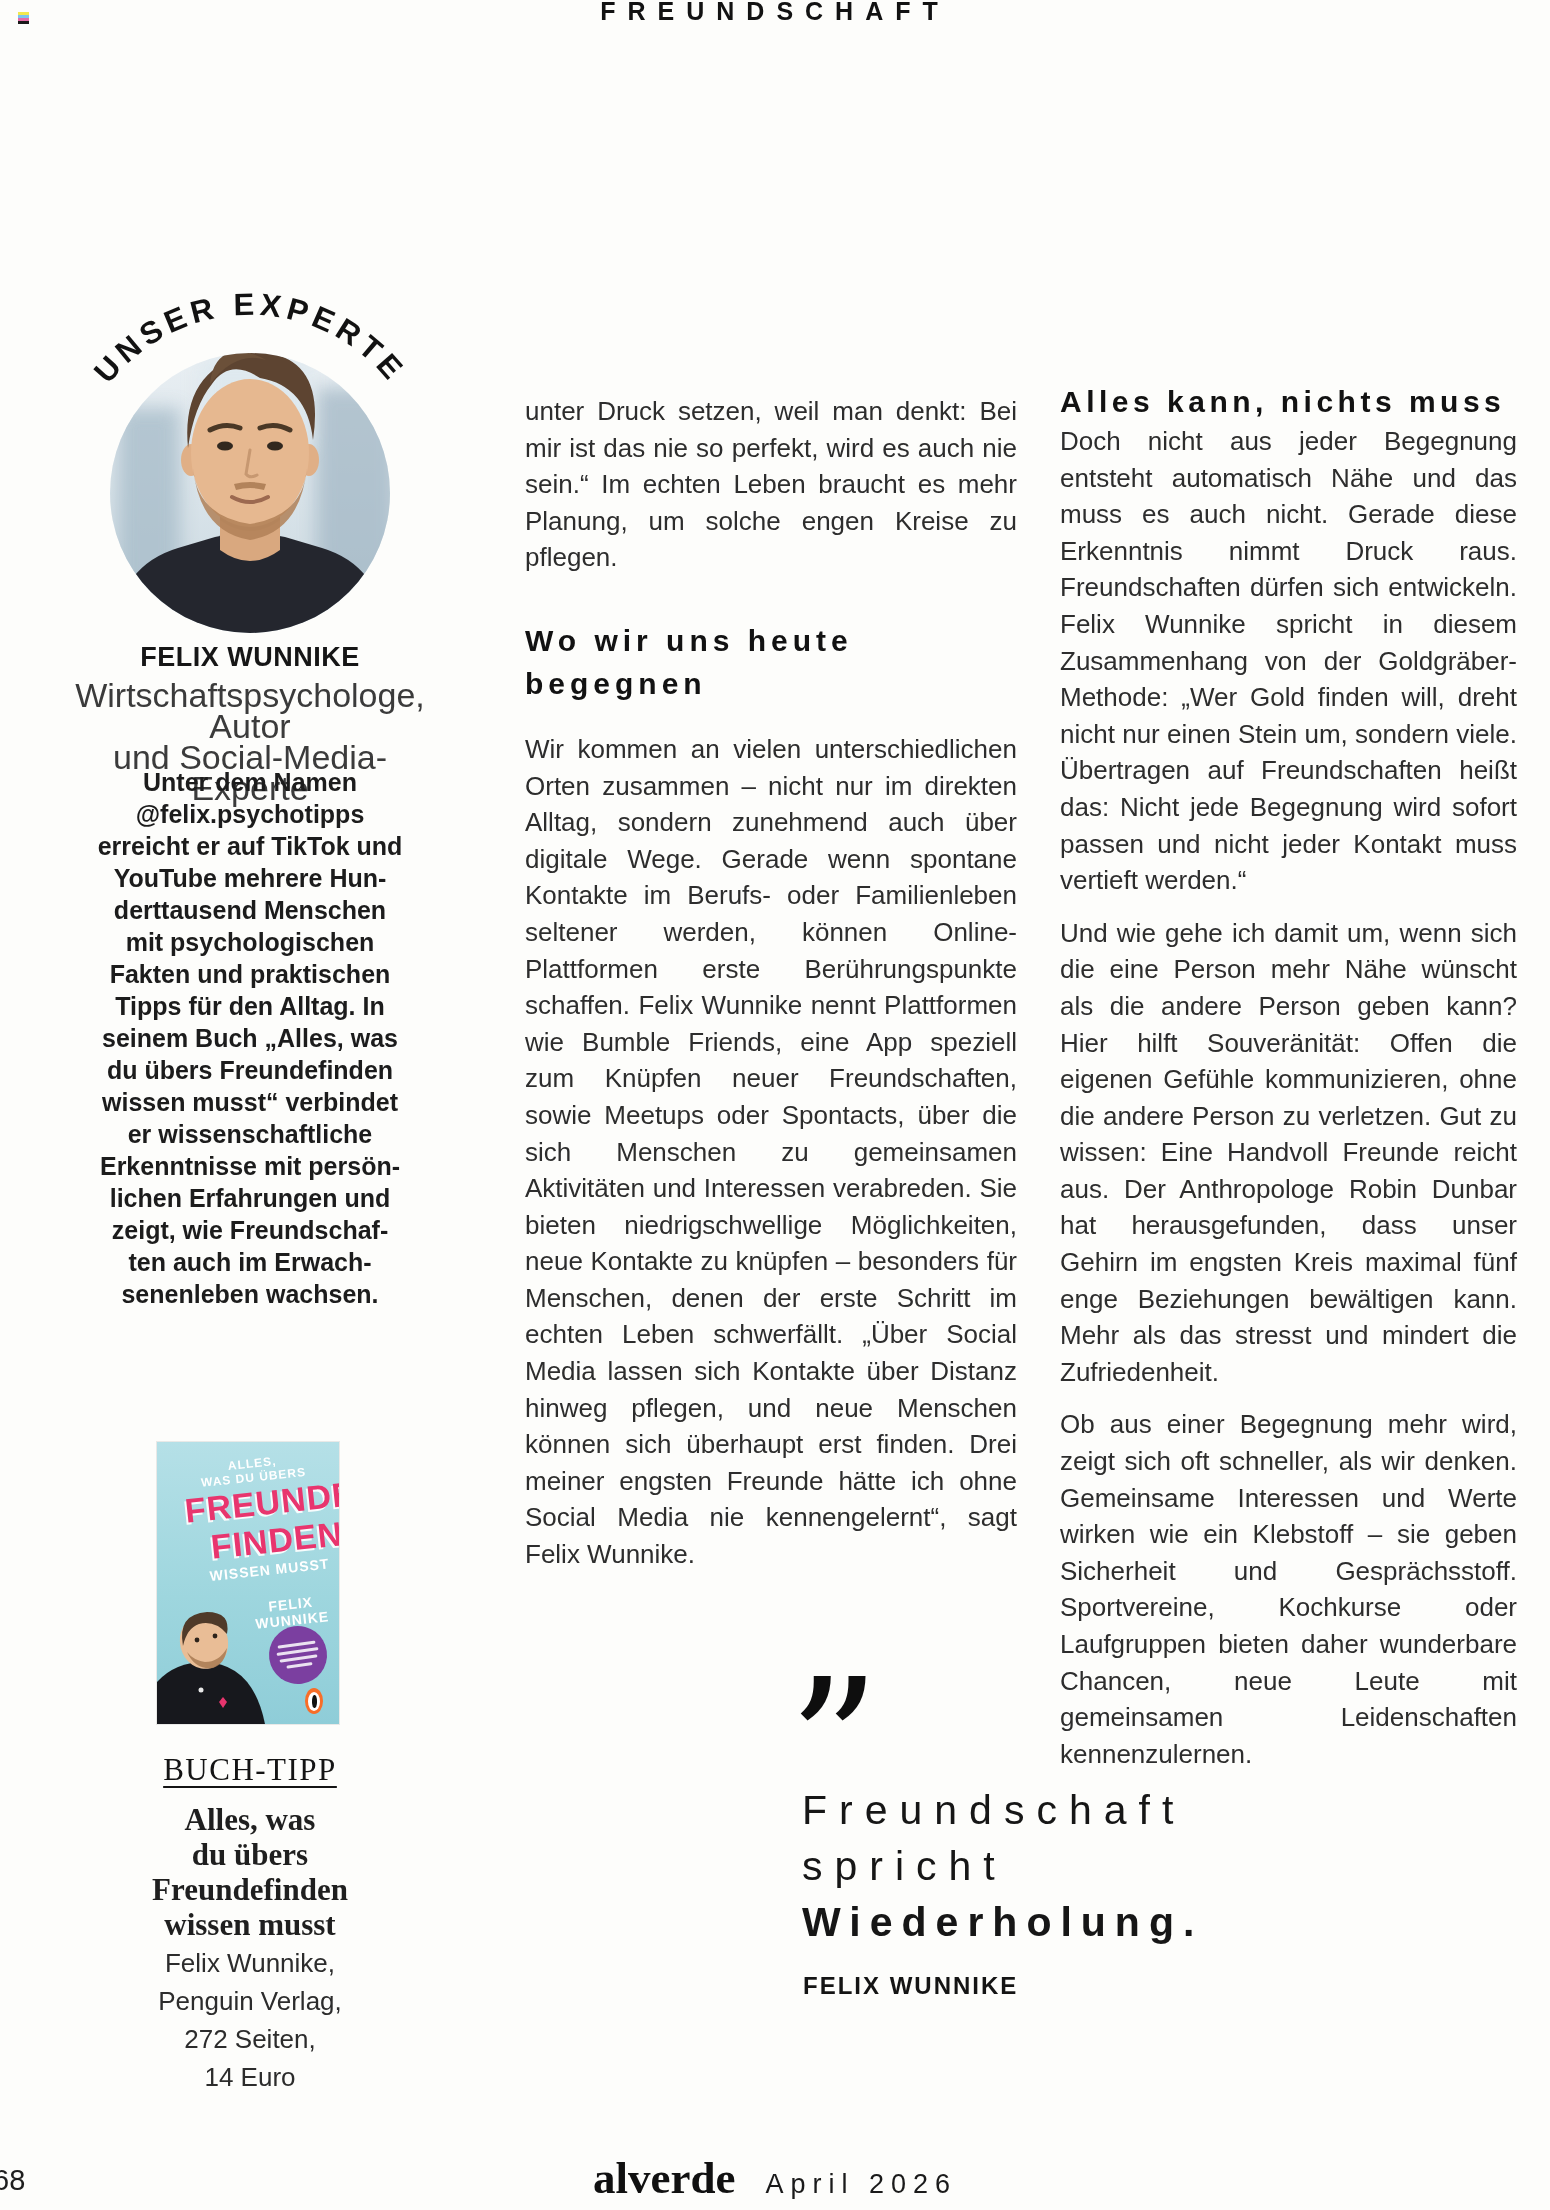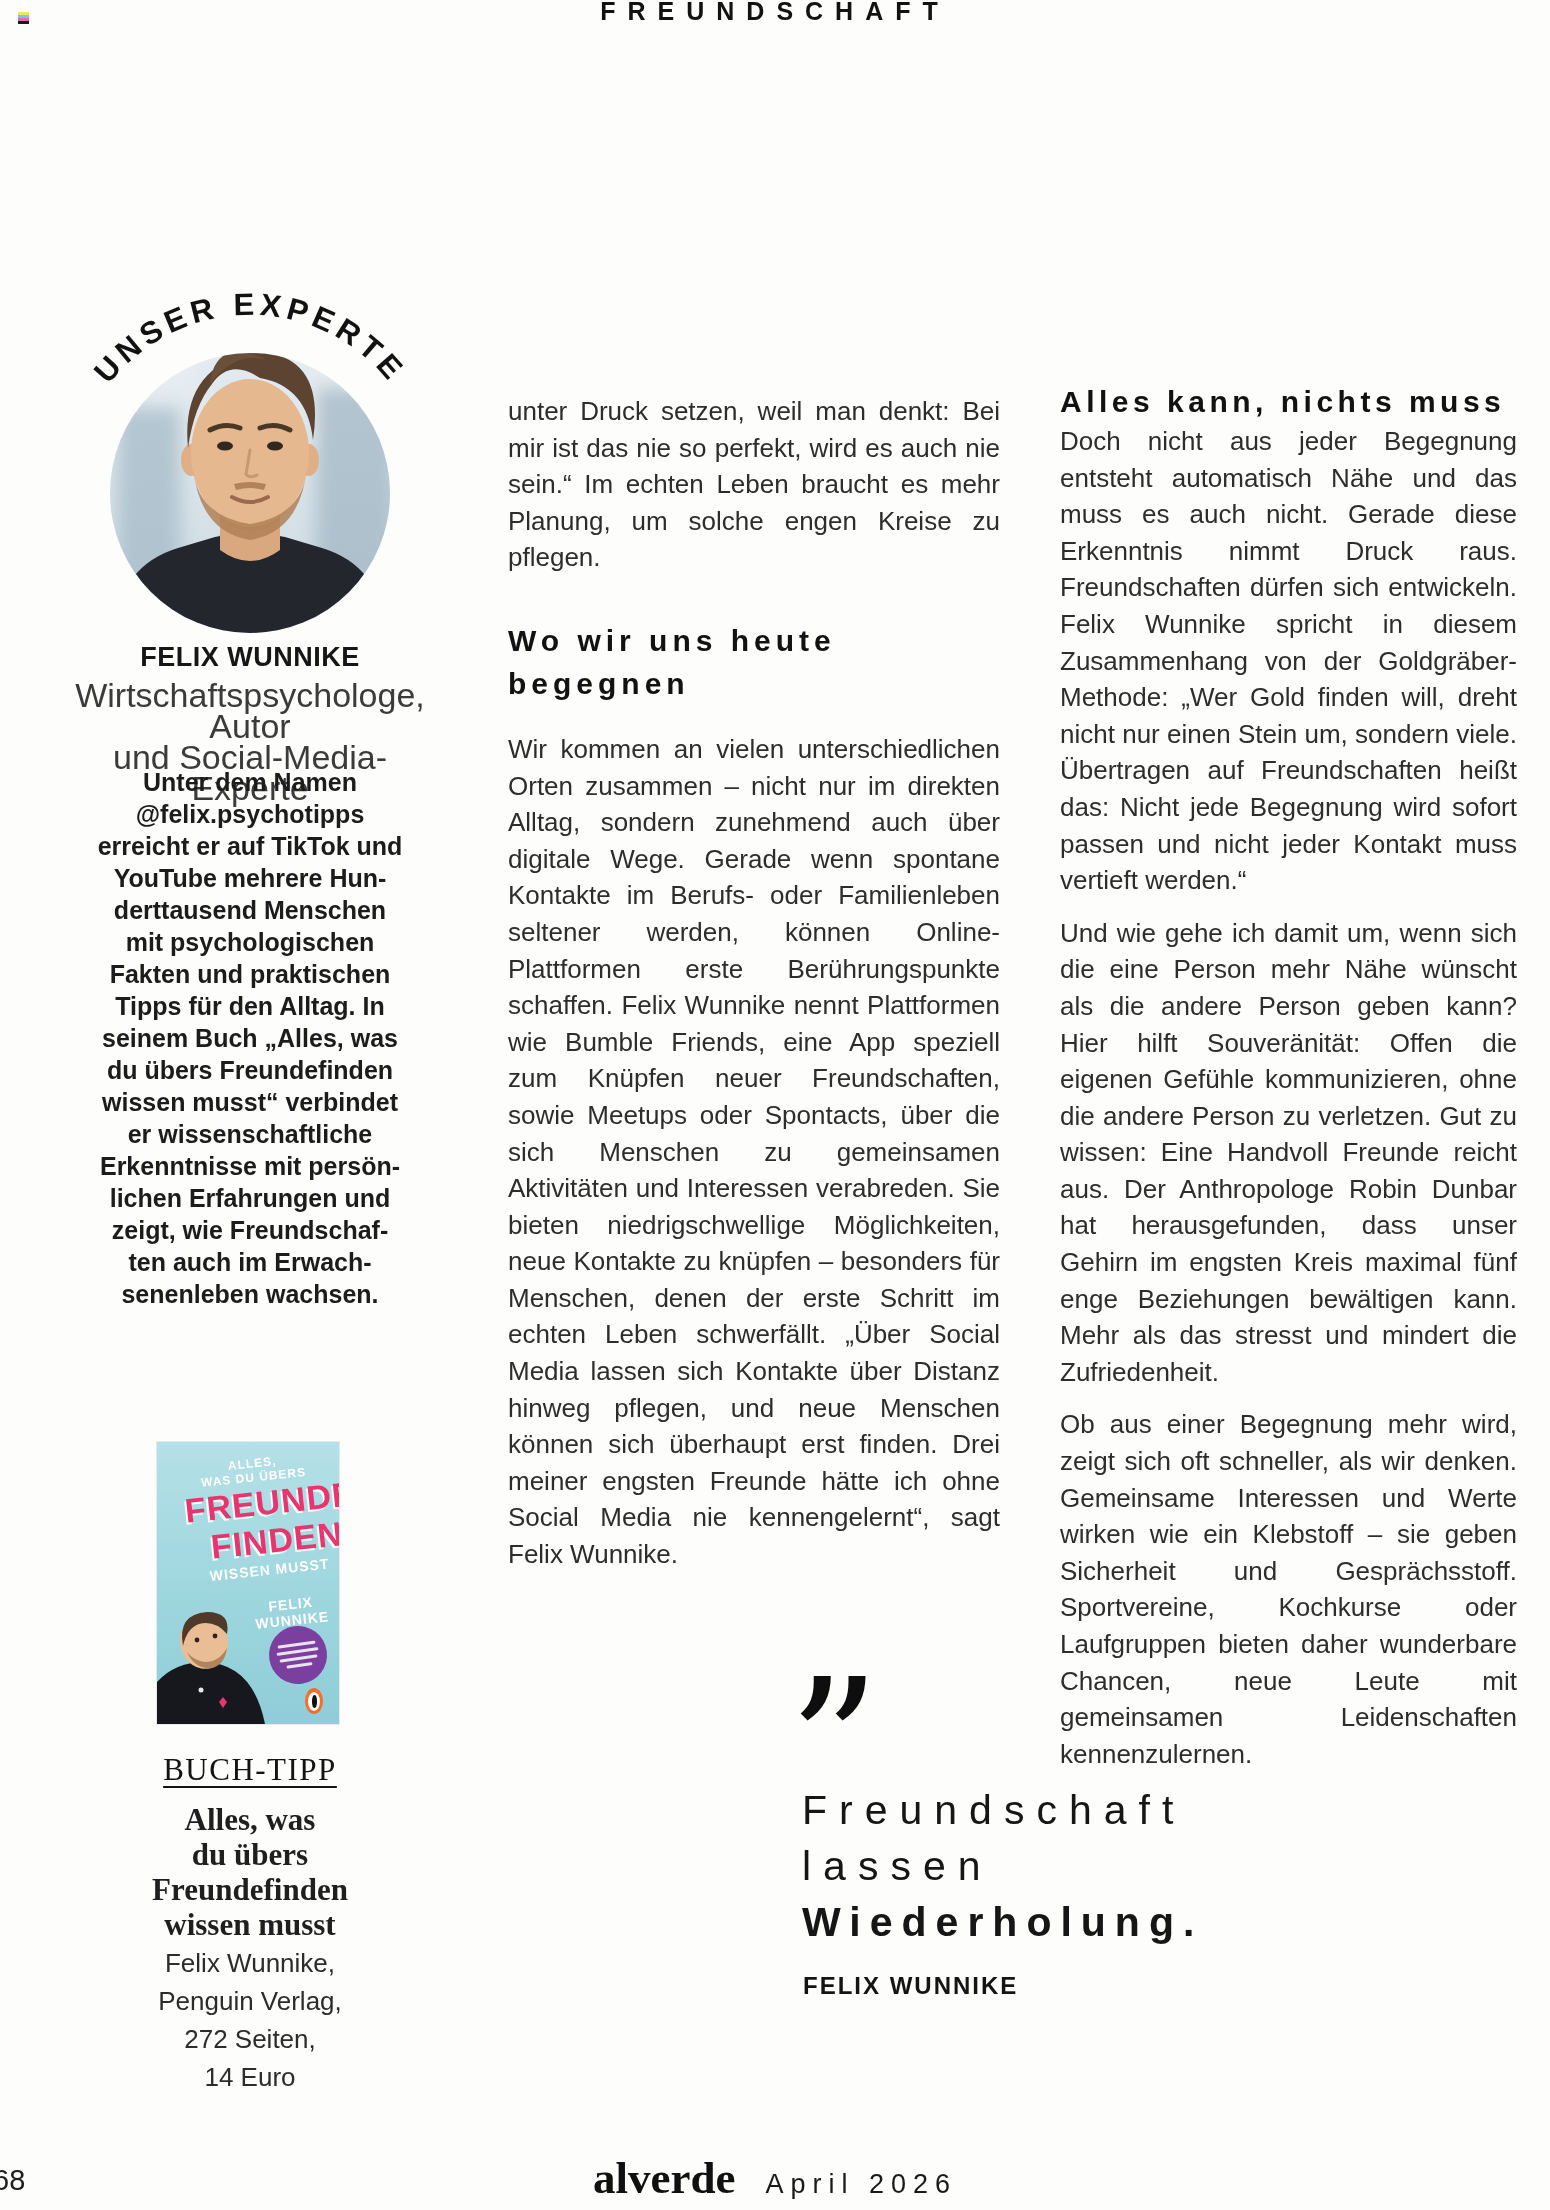--- a/index.html
+++ b/index.html
@@ -66,21 +66,21 @@
     font-family:"Liberation Serif",serif;font-size:31px;line-height:35px;font-weight:700;color:#1f1f1f;white-space:pre-line;
   }
   .buchtipp-credits{
     position:absolute;left:80px;top:1944px;width:340px;text-align:center;
     font-size:26px;line-height:38px;color:#2c2c2c;white-space:pre-line;
   }
   
   .col{position:absolute;font-size:26px;line-height:36.6px;color:#2d2d2d;}
   .col p{margin:0;text-align:justify;}
   .col p + p{margin-top:16px;}
-  .col-mid{left:508px;top:393px;width:492px;}
+  .col-mid{left:525px;top:393px;width:492px;}
   .col-right{left:1060px;top:380px;width:457px;}
   .col h2{
     margin:0;font-size:30px;line-height:43px;font-weight:700;letter-spacing:5px;
     color:#121212;white-space:pre-line;text-align:left;
   }
   .col-mid h2{margin-top:43px;margin-bottom:26px;}
   .col-right h2{margin-bottom:0;letter-spacing:4.5px;}
   
   .quote-mark{
     position:absolute;left:788px;top:1655px;
@@ -237,21 +237,21 @@
   <div class="col col-right">
     <h2>Alles kann, nichts muss</h2>
     <p>Doch nicht aus jeder Begegnung entsteht automatisch Nähe und das muss es auch nicht. Gerade diese Erkenntnis nimmt Druck raus. Freundschaften dürfen sich entwickeln. Felix Wunnike spricht in diesem Zusammenhang von der Goldgräber-Methode: „Wer Gold finden will, dreht nicht nur einen Stein um, sondern viele. Übertragen auf Freundschaften heißt das: Nicht jede Begegnung wird sofort passen und nicht jeder Kontakt muss vertieft werden.“</p>
     <p>Und wie gehe ich damit um, wenn sich die eine Person mehr Nähe wünscht als die andere Person geben kann? Hier hilft Souveränität: Offen die eigenen Gefühle kommunizieren, ohne die andere Person zu verletzen. Gut zu wissen: Eine Handvoll Freunde reicht aus. Der Anthropologe Robin Dunbar hat herausgefunden, dass unser Gehirn im engsten Kreis maximal fünf enge Beziehungen bewältigen kann. Mehr als das stresst und mindert die Zufriedenheit.</p>
     <p>Ob aus einer Begegnung mehr wird, zeigt sich oft schneller, als wir denken. Gemeinsame Interessen und Werte wirken wie ein Klebstoff – sie geben Sicherheit und Gesprächsstoff. Sportvereine, Kochkurse oder Laufgruppen bieten daher wunderbare Chancen, neue Leute mit gemeinsamen Leidenschaften kennenzulernen.</p>
   </div>
 
   <div class="quote-mark">”</div>
   <div class="quote-lines">
     <span class="q1">Freundschaft</span>
-    <span class="q2">lassen</span>
+    <span class="q2">spricht</span>
     <span class="q3">Wiederholung.</span>
   </div>
   <div class="quote-attrib">FELIX WUNNIKE</div>
 
   <div class="pagenum">68</div>
   <div class="footer-center">
     <span class="footer-logo">alverde</span>
     <span class="footer-issue">April 2026</span>
   </div>
 

